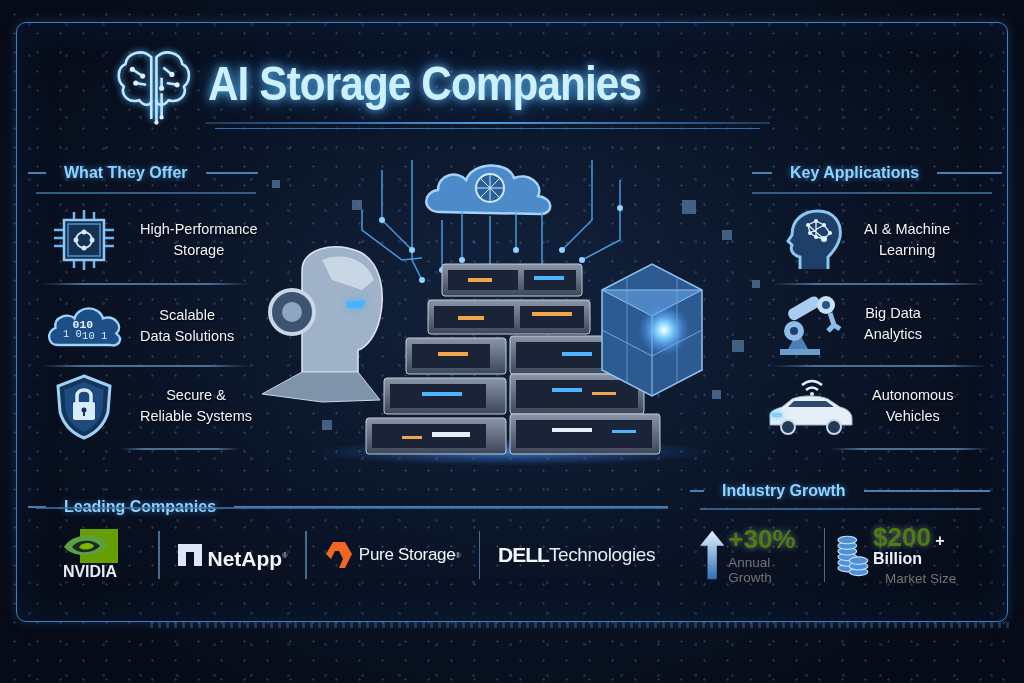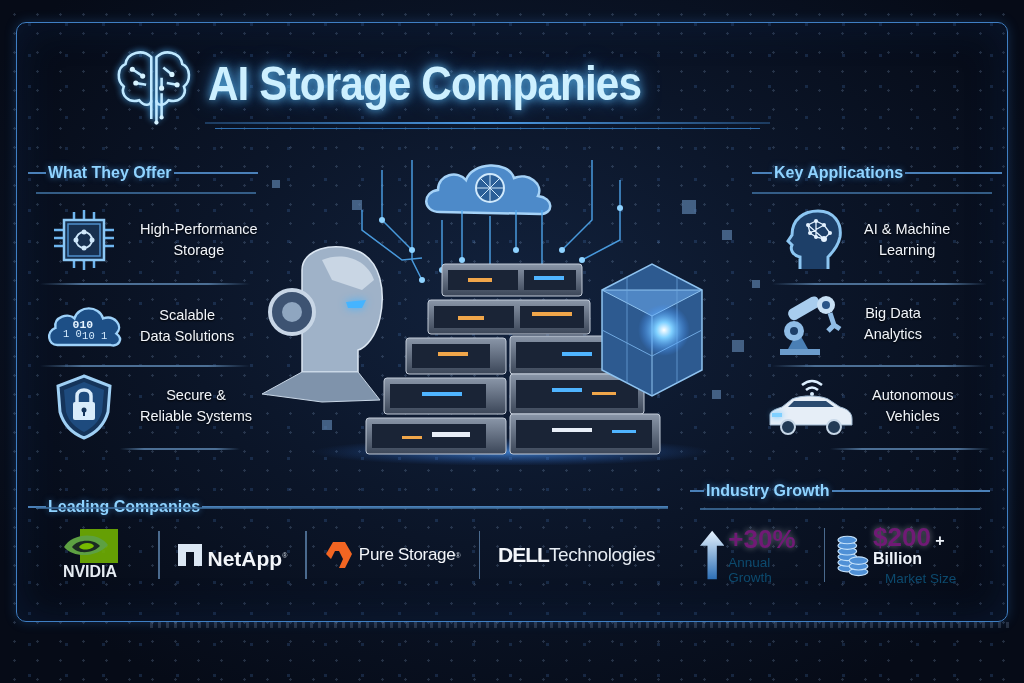--- a/index.html
+++ b/index.html
@@ -32,21 +32,21 @@
     color: #cdf0ff;
     text-shadow: 0 0 10px rgba(100,200,255,.9), 0 0 22px rgba(60,150,255,.6);
     font-family: "Liberation Sans", sans-serif;
     transform: scaleX(0.88); transform-origin: left center;
   }
   .title-underline { position: absolute; left: 205px; top: 122px; width: 565px; height: 2px; background: linear-gradient(90deg, rgba(70,150,230,.3), #4c9be6, rgba(70,150,230,.3)); }
   .title-underline2 { position: absolute; left: 215px; top: 128px; width: 545px; height: 1px; background: #2f6fb0; }
 
   
   .sec-head {
-    position: absolute; display: flex; align-items: center; gap: 2px;
+    position: absolute; display: flex; align-items: center; gap: 18px;
     font-size: 16px; font-weight: bold; color: #8fd3ff;
     text-shadow: 0 0 6px rgba(80,170,255,.6);
   }
   .sec-head .line { height: 1.5px; background: #4a80b8; flex: 1; }
   .sec-rule { position: absolute; height: 1.5px; background: #3e6f9f; opacity: .8; }
 
   
   .item { position: absolute; display: flex; align-items: center; gap: 16px; }
   .item .icon { width: 80px; height: 64px; display: flex; align-items: center; justify-content: center; }
   .item .label { font-size: 14.5px; line-height: 21px; color: #f1f5fb; text-shadow: 0 1px 2px #000; text-align: center; }
@@ -61,23 +61,23 @@
   .vsep { width: 1.5px; height: 48px; background: #4a6a8e; margin: 0 18px; }
   .nvidia-text { font-size: 16px; font-weight: bold; color: #e6ecf3; letter-spacing: 0px; }
   .netapp-text { font-size: 21px; font-weight: bold; color: #f3f6fa; margin-left: 6px; margin-top: 7px; }
   .pure-text { font-size: 17px; color: #f3f6fa; margin-left: 6px; letter-spacing: -.3px; }
   .dell-text { font-size: 21px; font-weight: bold; color: #f3f6fa; letter-spacing: -1px; }
   .tech-text { font-size: 19px; color: #e6ecf3; letter-spacing: -.4px; }
   .reg { font-size: 7px; vertical-align: super; color: #cfd8e3; }
 
   
   .growth-box { position: absolute; left: 700px; top: 520px; width: 290px; height: 70px; display: flex; align-items: center; }
-  .big { font-size: 26px; font-weight: bold; color: #701a75; text-shadow: 0 0 6px rgba(255,255,255,.4); line-height: 26px; }
+  .big { font-size: 26px; font-weight: bold; color: #4d7c0f; text-shadow: 0 0 6px rgba(255,255,255,.4); line-height: 26px; }
   .big-sm { font-size: 16px; font-weight: bold; color: #eef3fa; }
-  .sub { font-size: 13.5px; color: #0c4a6e; margin-top: 3px; }
+  .sub { font-size: 13.5px; color: #737373; margin-top: 3px; }
   .bottom-dots {
     position: absolute; left: 150px; top: 622px; width: 860px; height: 6px;
     background-image: linear-gradient(90deg, rgba(120,140,170,.45) 3px, transparent 3px);
     background-size: 8px 6px; opacity: .6;
   }
 </style>
 </head>
 <body>
 
 <div class="noise-dots"></div>

